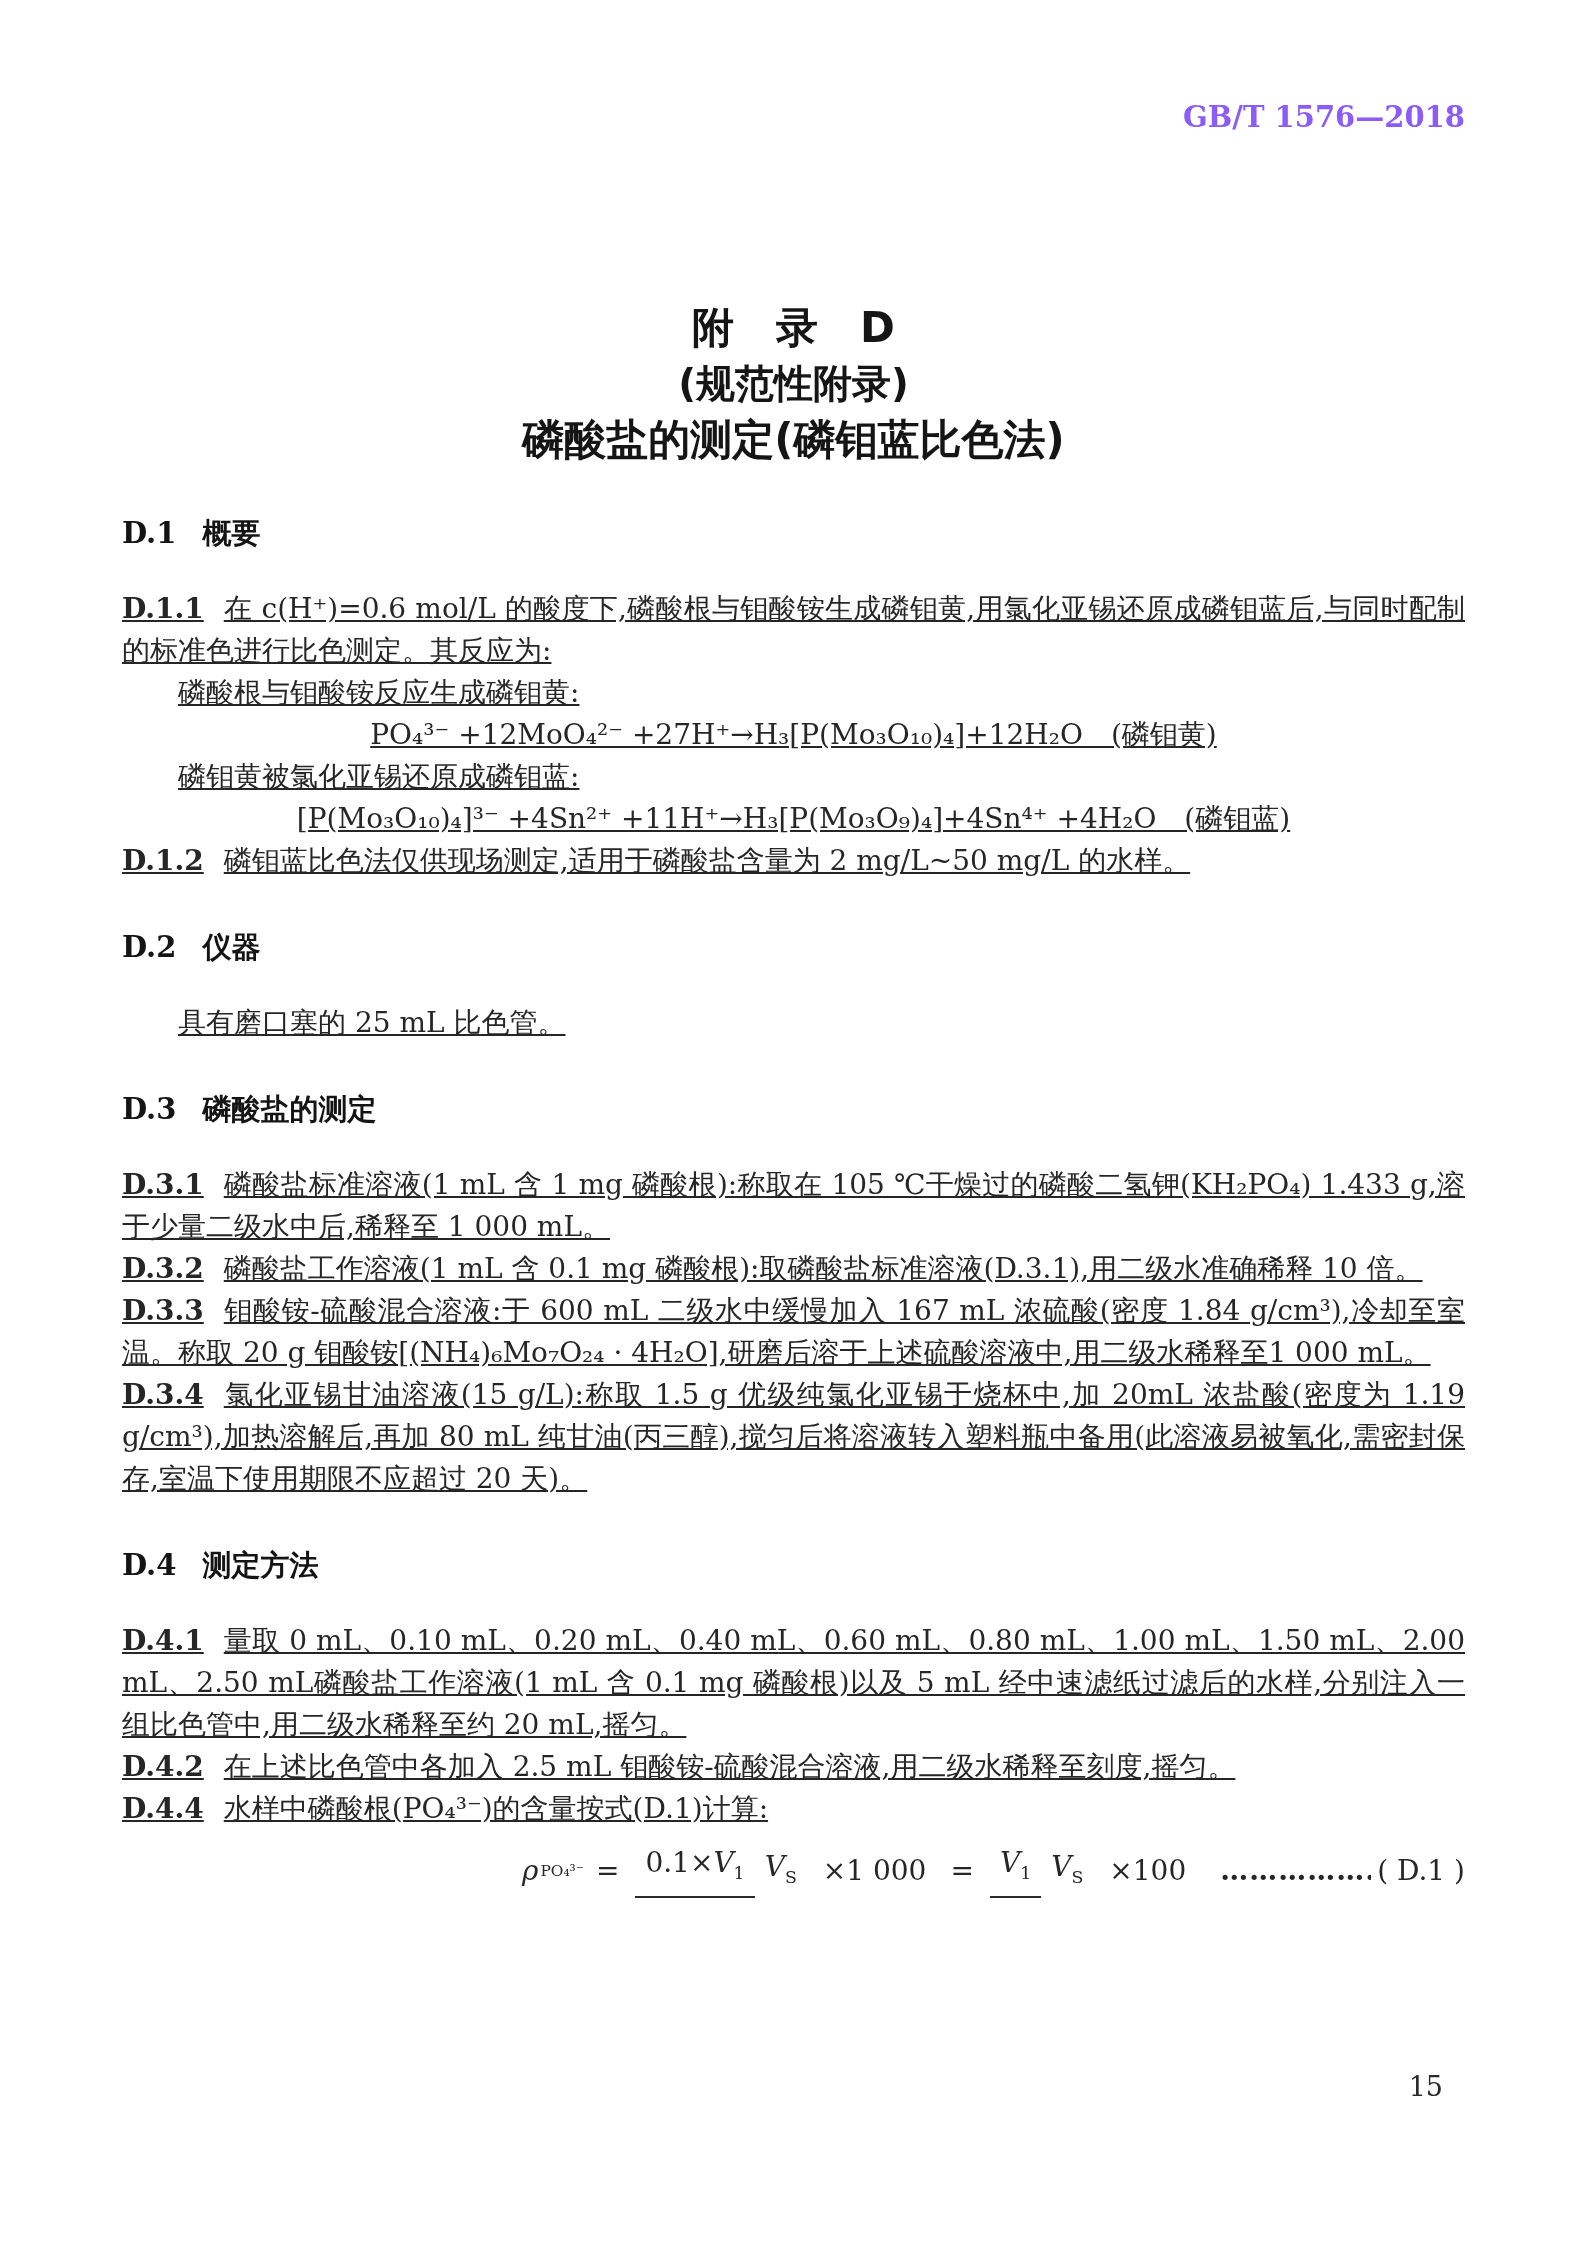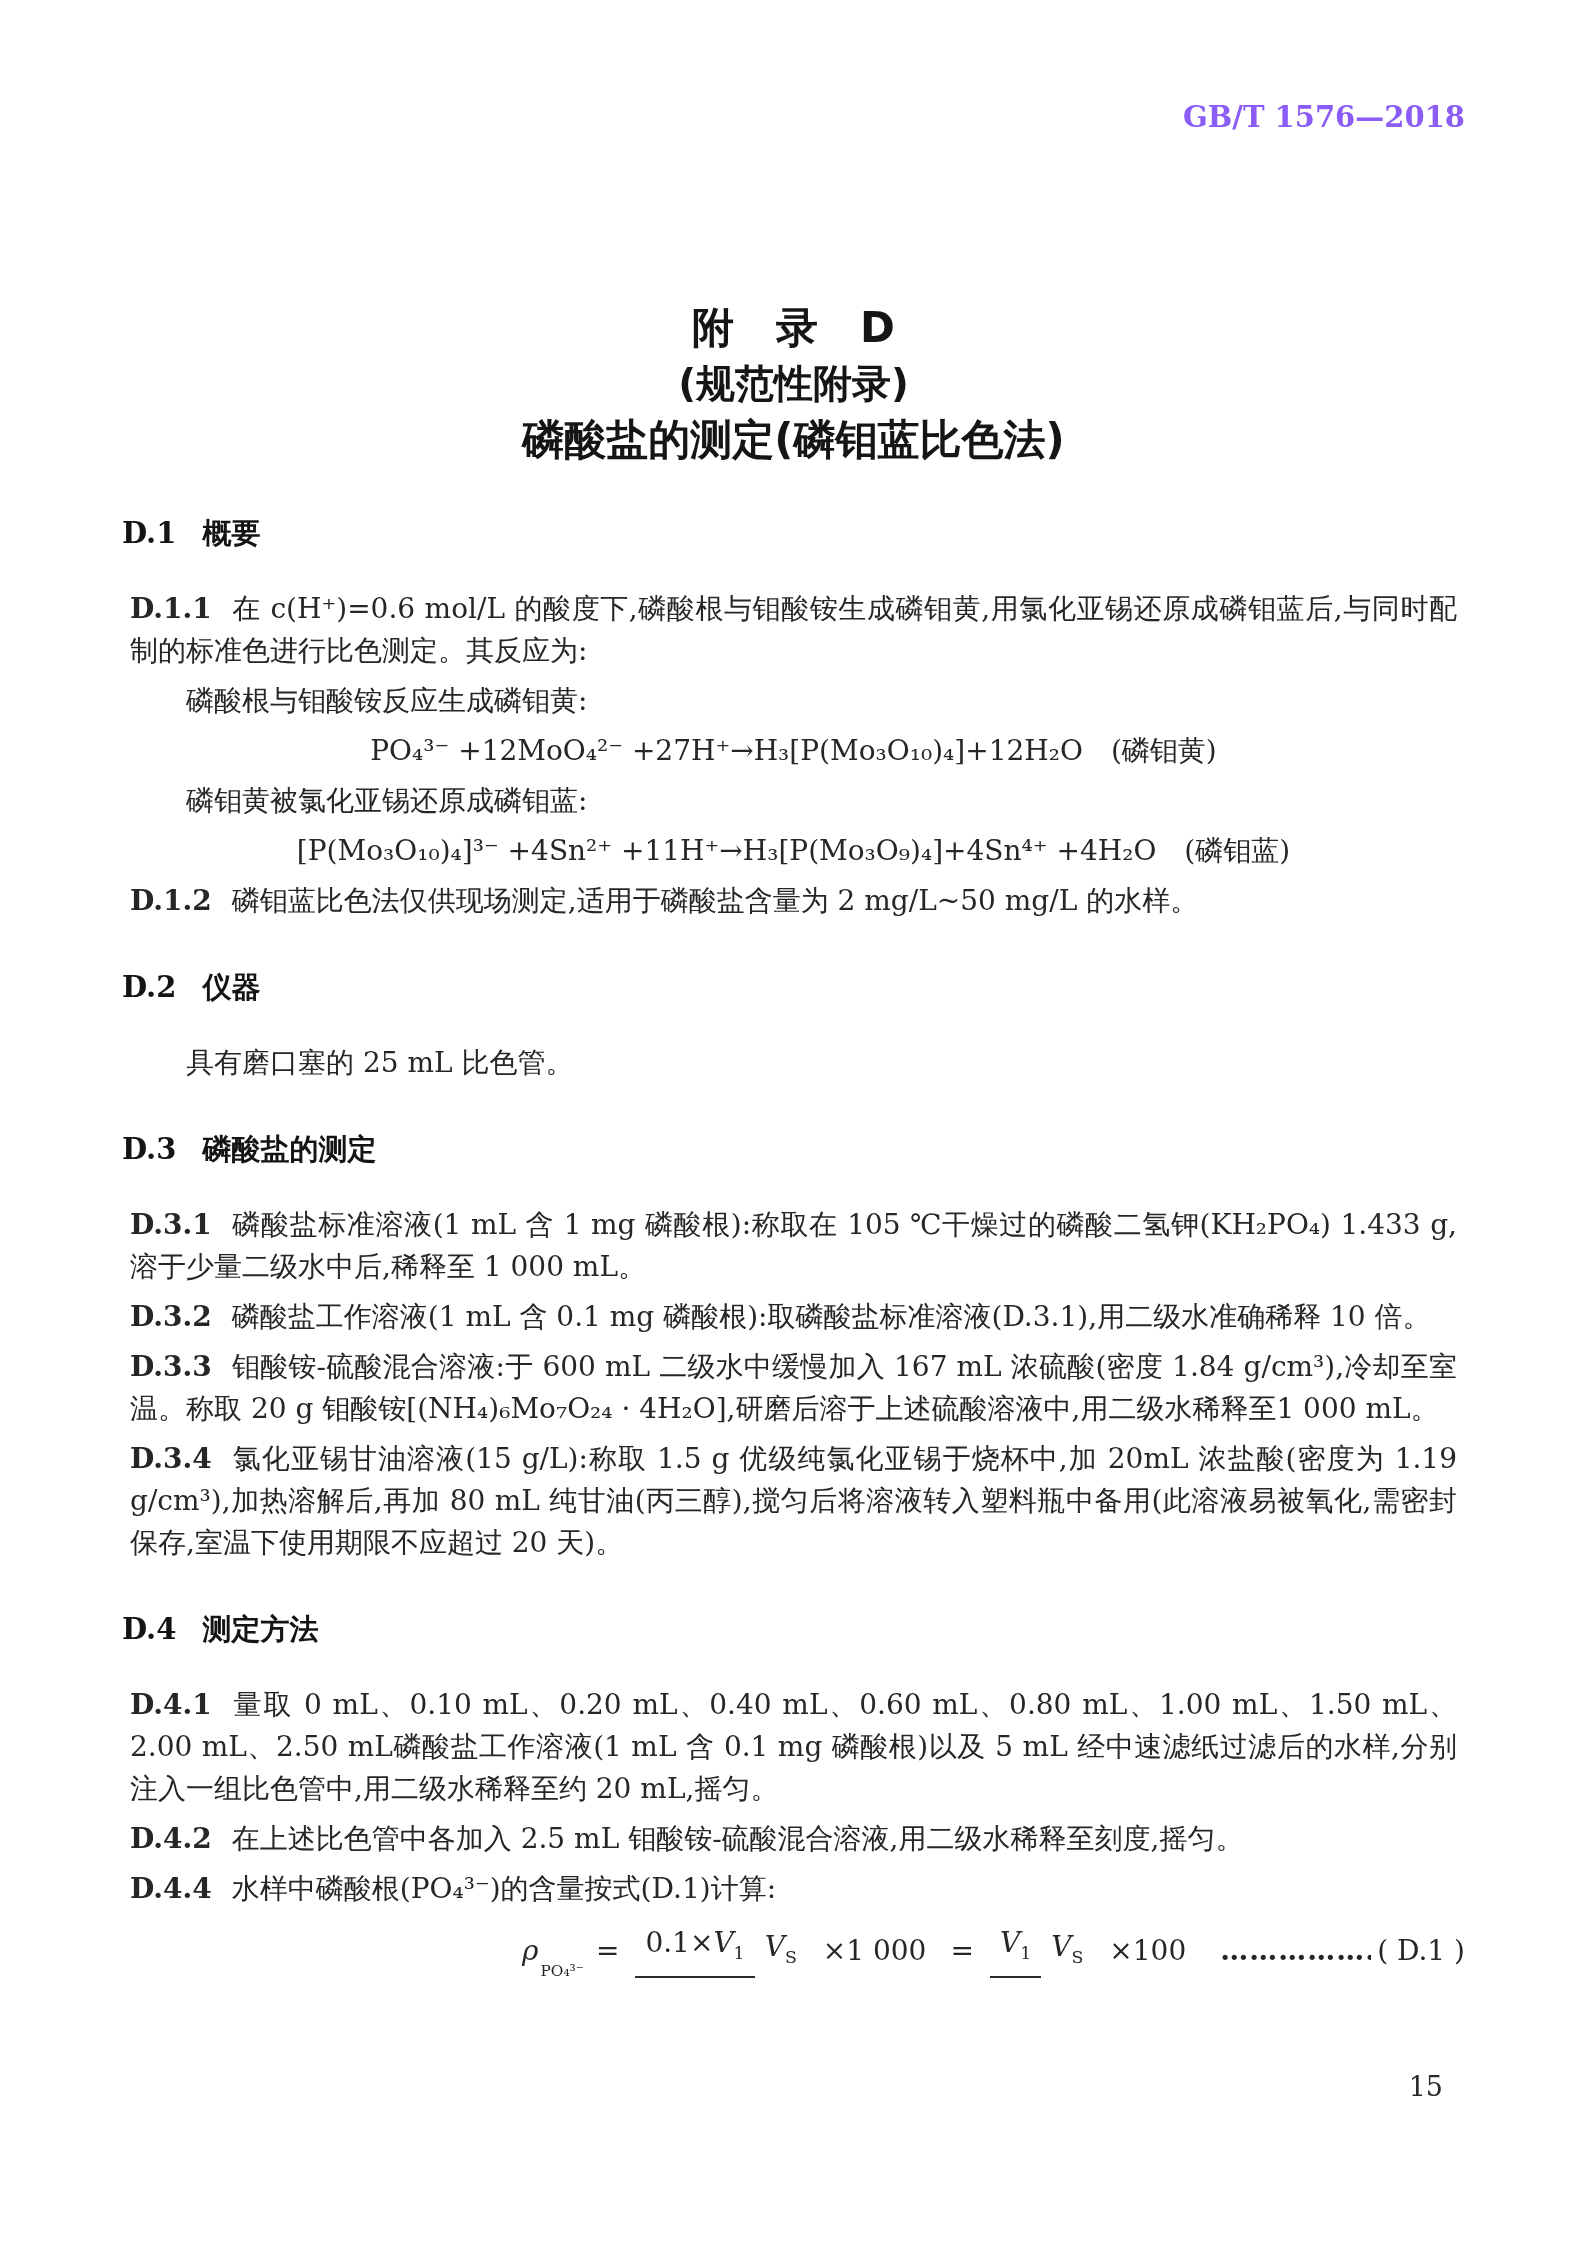--- a/index.html
+++ b/index.html
@@ -41,34 +41,34 @@
   }
   .section-heading {
     margin: 44px 0 34px 0;
     font-family: "DejaVu Sans", sans-serif;
     font-weight: bold;
     font-size: 29px;
     line-height: 42px;
     color: #141414;
   }
   .section-heading .sec-label { margin-right: 26px; font-family: "DejaVu Serif", serif; }
-  p.para { margin: 8px; text-align: justify; }
+  p.para { margin: 0; text-align: justify; text-decoration: underline; }
   p.para .p-label { font-weight: bold; margin-right: 20px; }
   p.para.indent { text-indent: 2em; text-align: left; }
   p.para.equation { text-align: center; text-indent: 0; }
   .formula-row {
     display: flex;
     align-items: center;
     margin-top: 14px;
   }
   .formula-spacer { width: 400px; flex: 0 0 auto; }
   .formula { display: inline-flex; align-items: center; white-space: nowrap; }
   .formula i { font-style: italic; }
   .formula sub { font-size: 0.62em; }
-  .rho-sub { font-size: 0.55em; position: relative; top: 20px; margin-left: 2px; }
+  .rho-sub { font-size: 0.55em; position: relative; top: 0; margin-left: 2px; }
   .op { margin: 0 12px; }
   .frac { display: inline-flex; flex-direction: row; align-items: flex-start; vertical-align: middle; margin: 0 4px; }
   .frac .num, .frac .den { display: block; text-align: center; line-height: 38px; padding: 0 10px; }
   .frac .num { border-bottom: 2px solid #2a2a2a; padding-bottom: 4px; }
   .frac .den { padding-top: 4px; }
   .leader {
     flex: 1 1 auto;
     overflow: hidden;
     white-space: nowrap;
     margin: 0 6px 0 22px;

